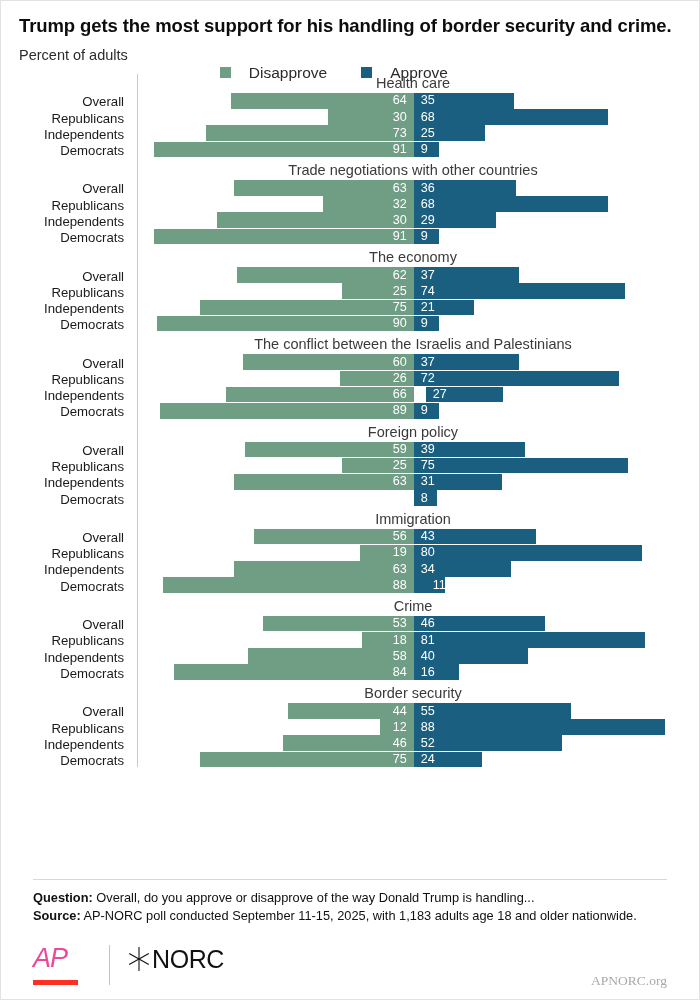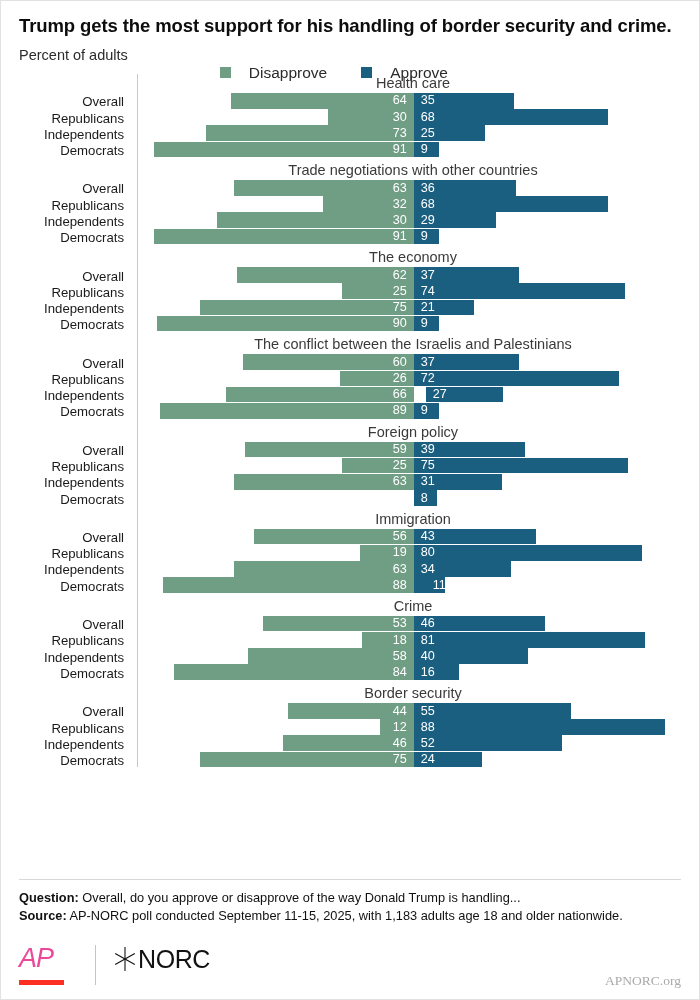--- a/index.html
+++ b/index.html
@@ -156,21 +156,21 @@
     width: 1px;
     background: #c9c9c9;
   }
 
   
   #footer {
     position: absolute;
     left: 0;
     right: 0;
     bottom: 0;
-    padding: 0 18px;
+    padding: 0 32px;
   }
 
   #footer-divider {
     height: 1px;
     background: #d8d8d8;
     margin-bottom: 9px;
   }
 
   .note {
     font-size: 12.8px;

